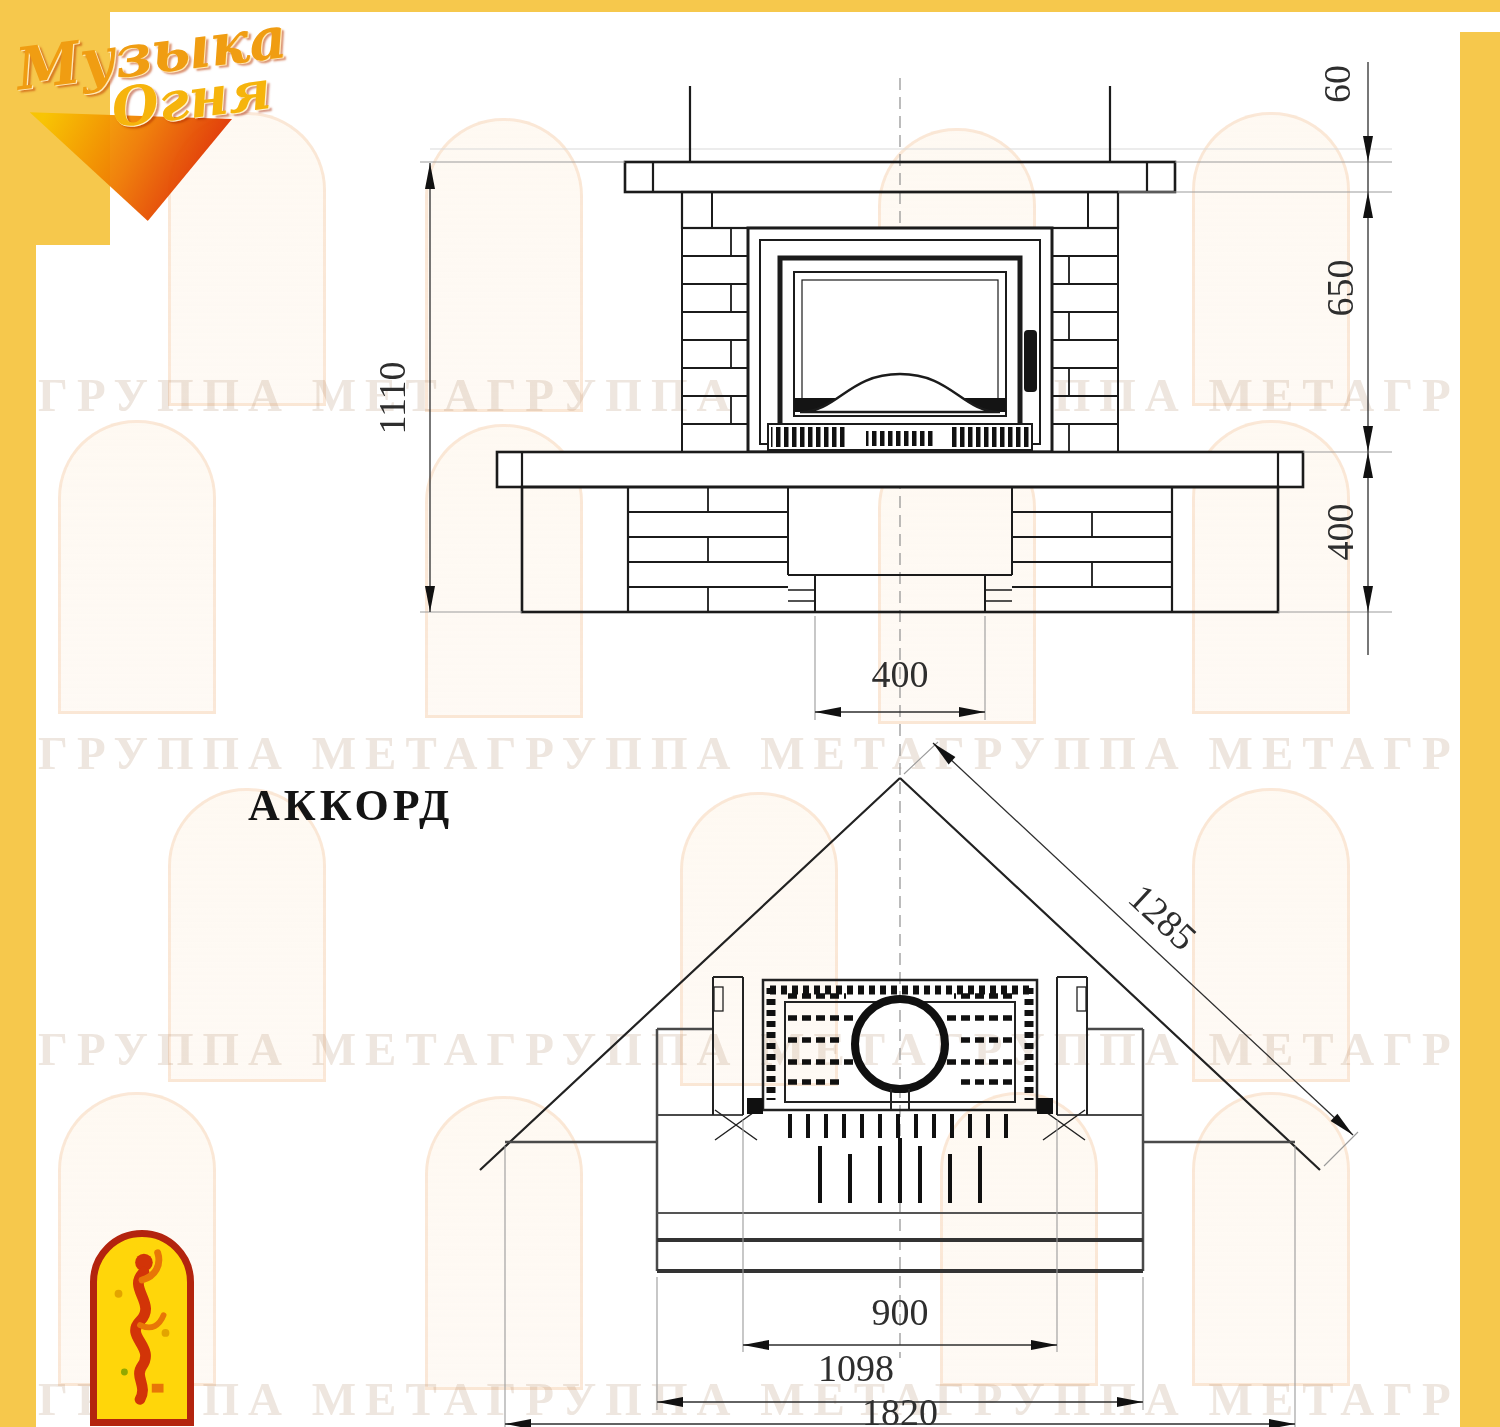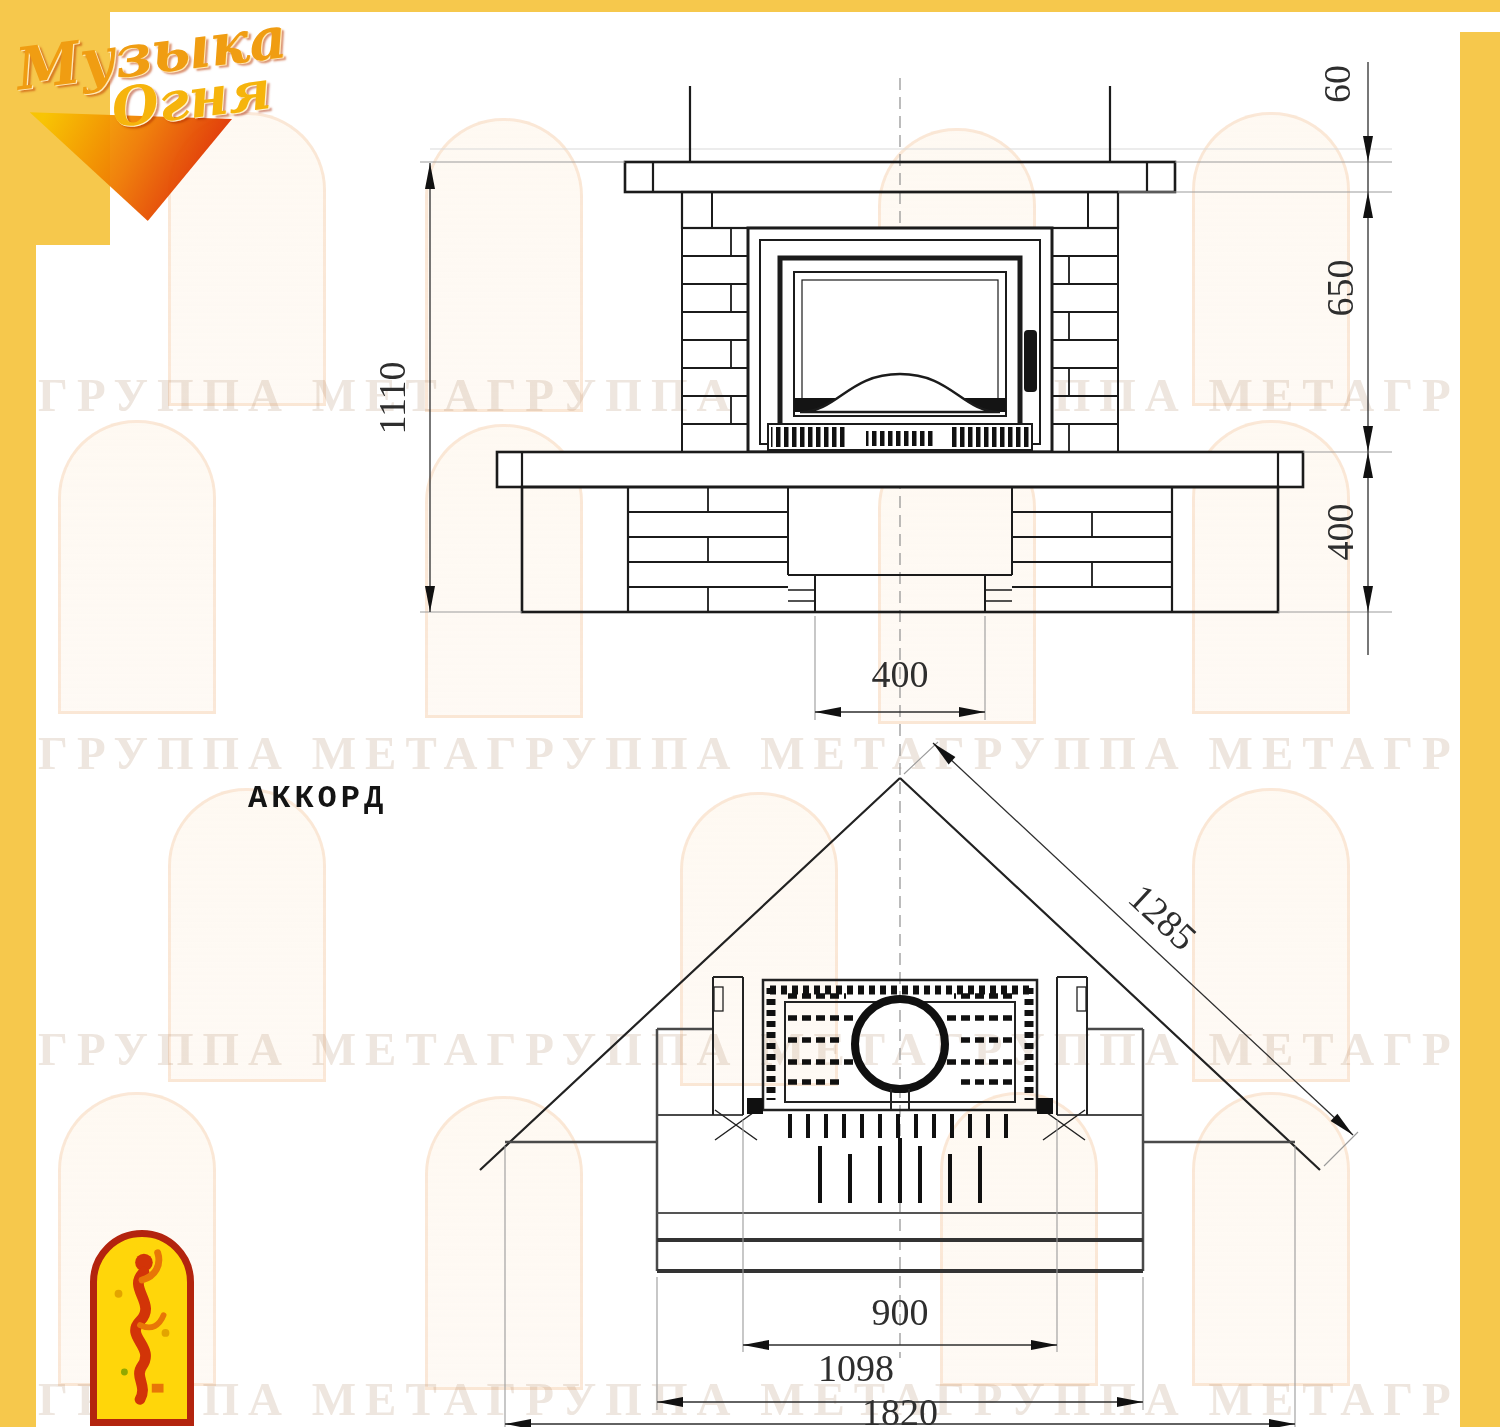--- a/index.html
+++ b/index.html
@@ -52,22 +52,22 @@
   .dim{
     position:absolute; font-family:"Liberation Serif", serif;
     font-size:38px; color:#2e2e2e; white-space:nowrap;
     transform:translate(-50%,-50%);
   }
   .dim.rot{transform:translate(-50%,-50%) rotate(-90deg);}
   .dim.rot45{transform:translate(-50%,-50%) rotate(43deg);}
   
   .model-title{
     position:absolute; left:248px; top:780px;
-    font-family:Liberation Mono, monospace; font-weight:bold;
-    font-size:32px; letter-spacing:4px; color:#141414;
+    font-family:Liberation Serif, serif; font-weight:bold;
+    font-size:44px; letter-spacing:4px; color:#141414;
   }
   
   .emblem{
     position:absolute; left:90px; top:1230px; width:104px; height:196px;
     border:7px solid #B3240E; border-radius:54px 54px 0 0;
     background:#FFD60A; overflow:hidden; box-sizing:border-box;
   }
 </style>
 </head>
 <body>

